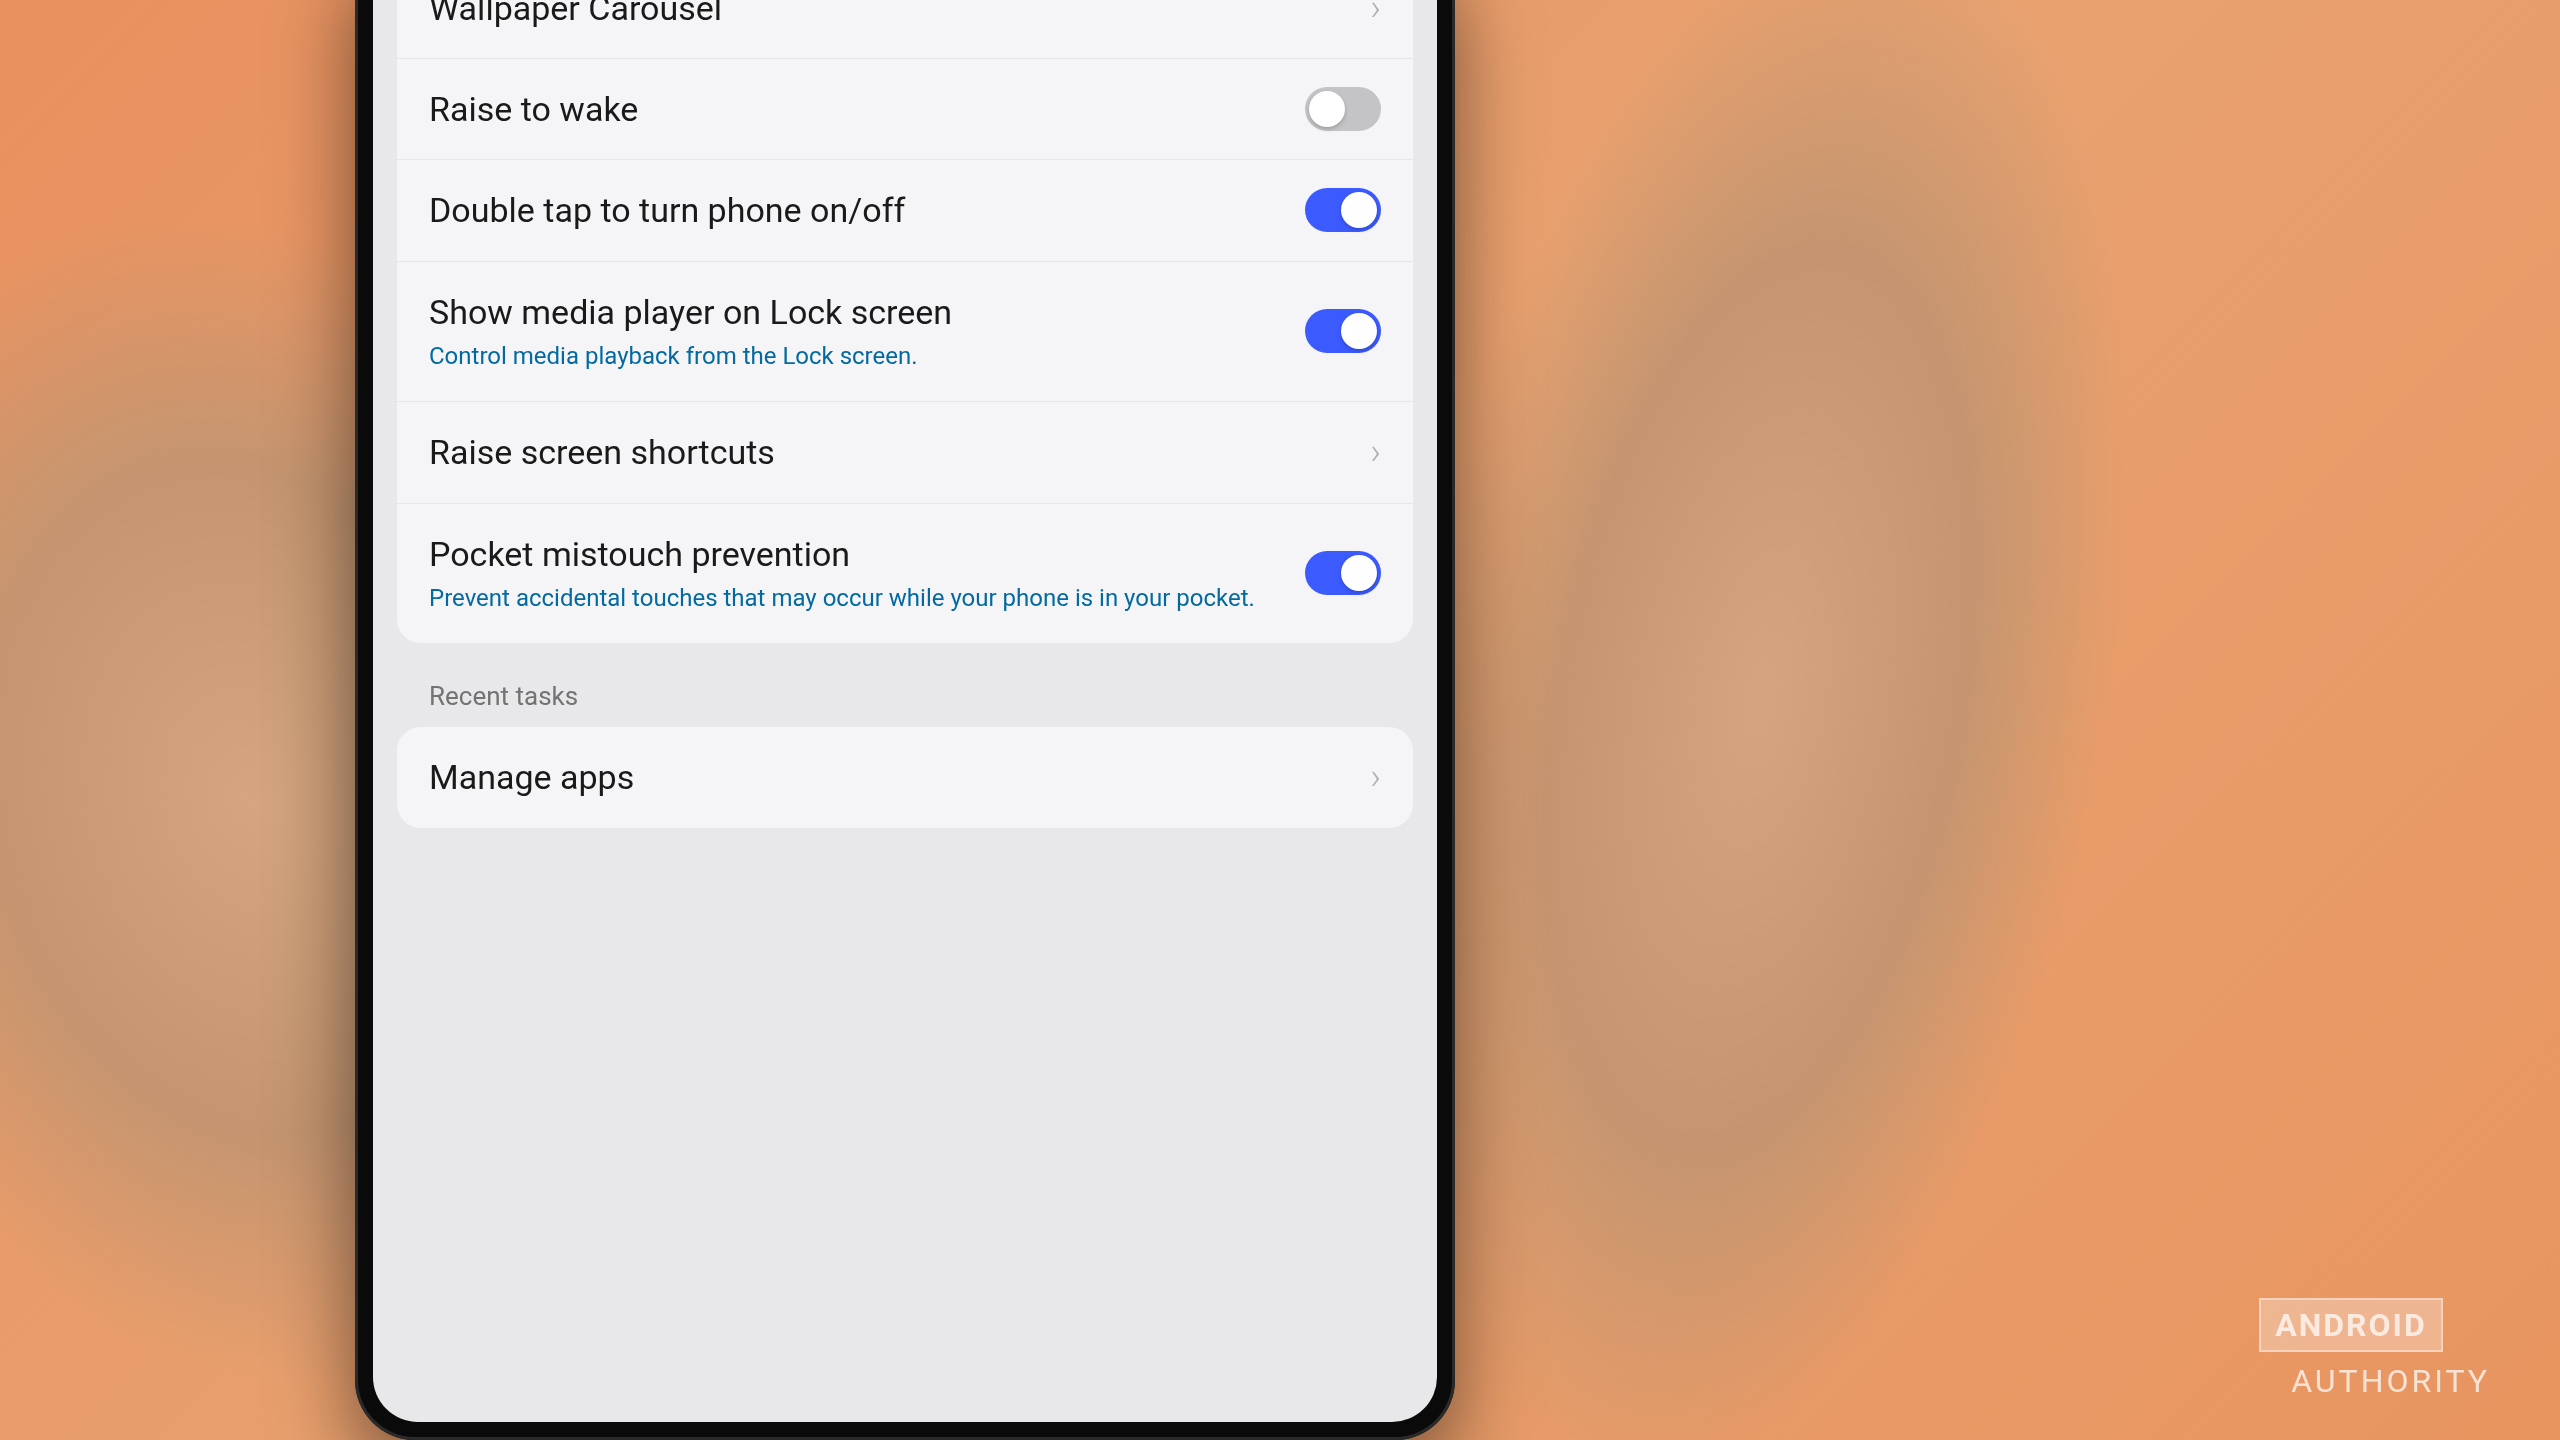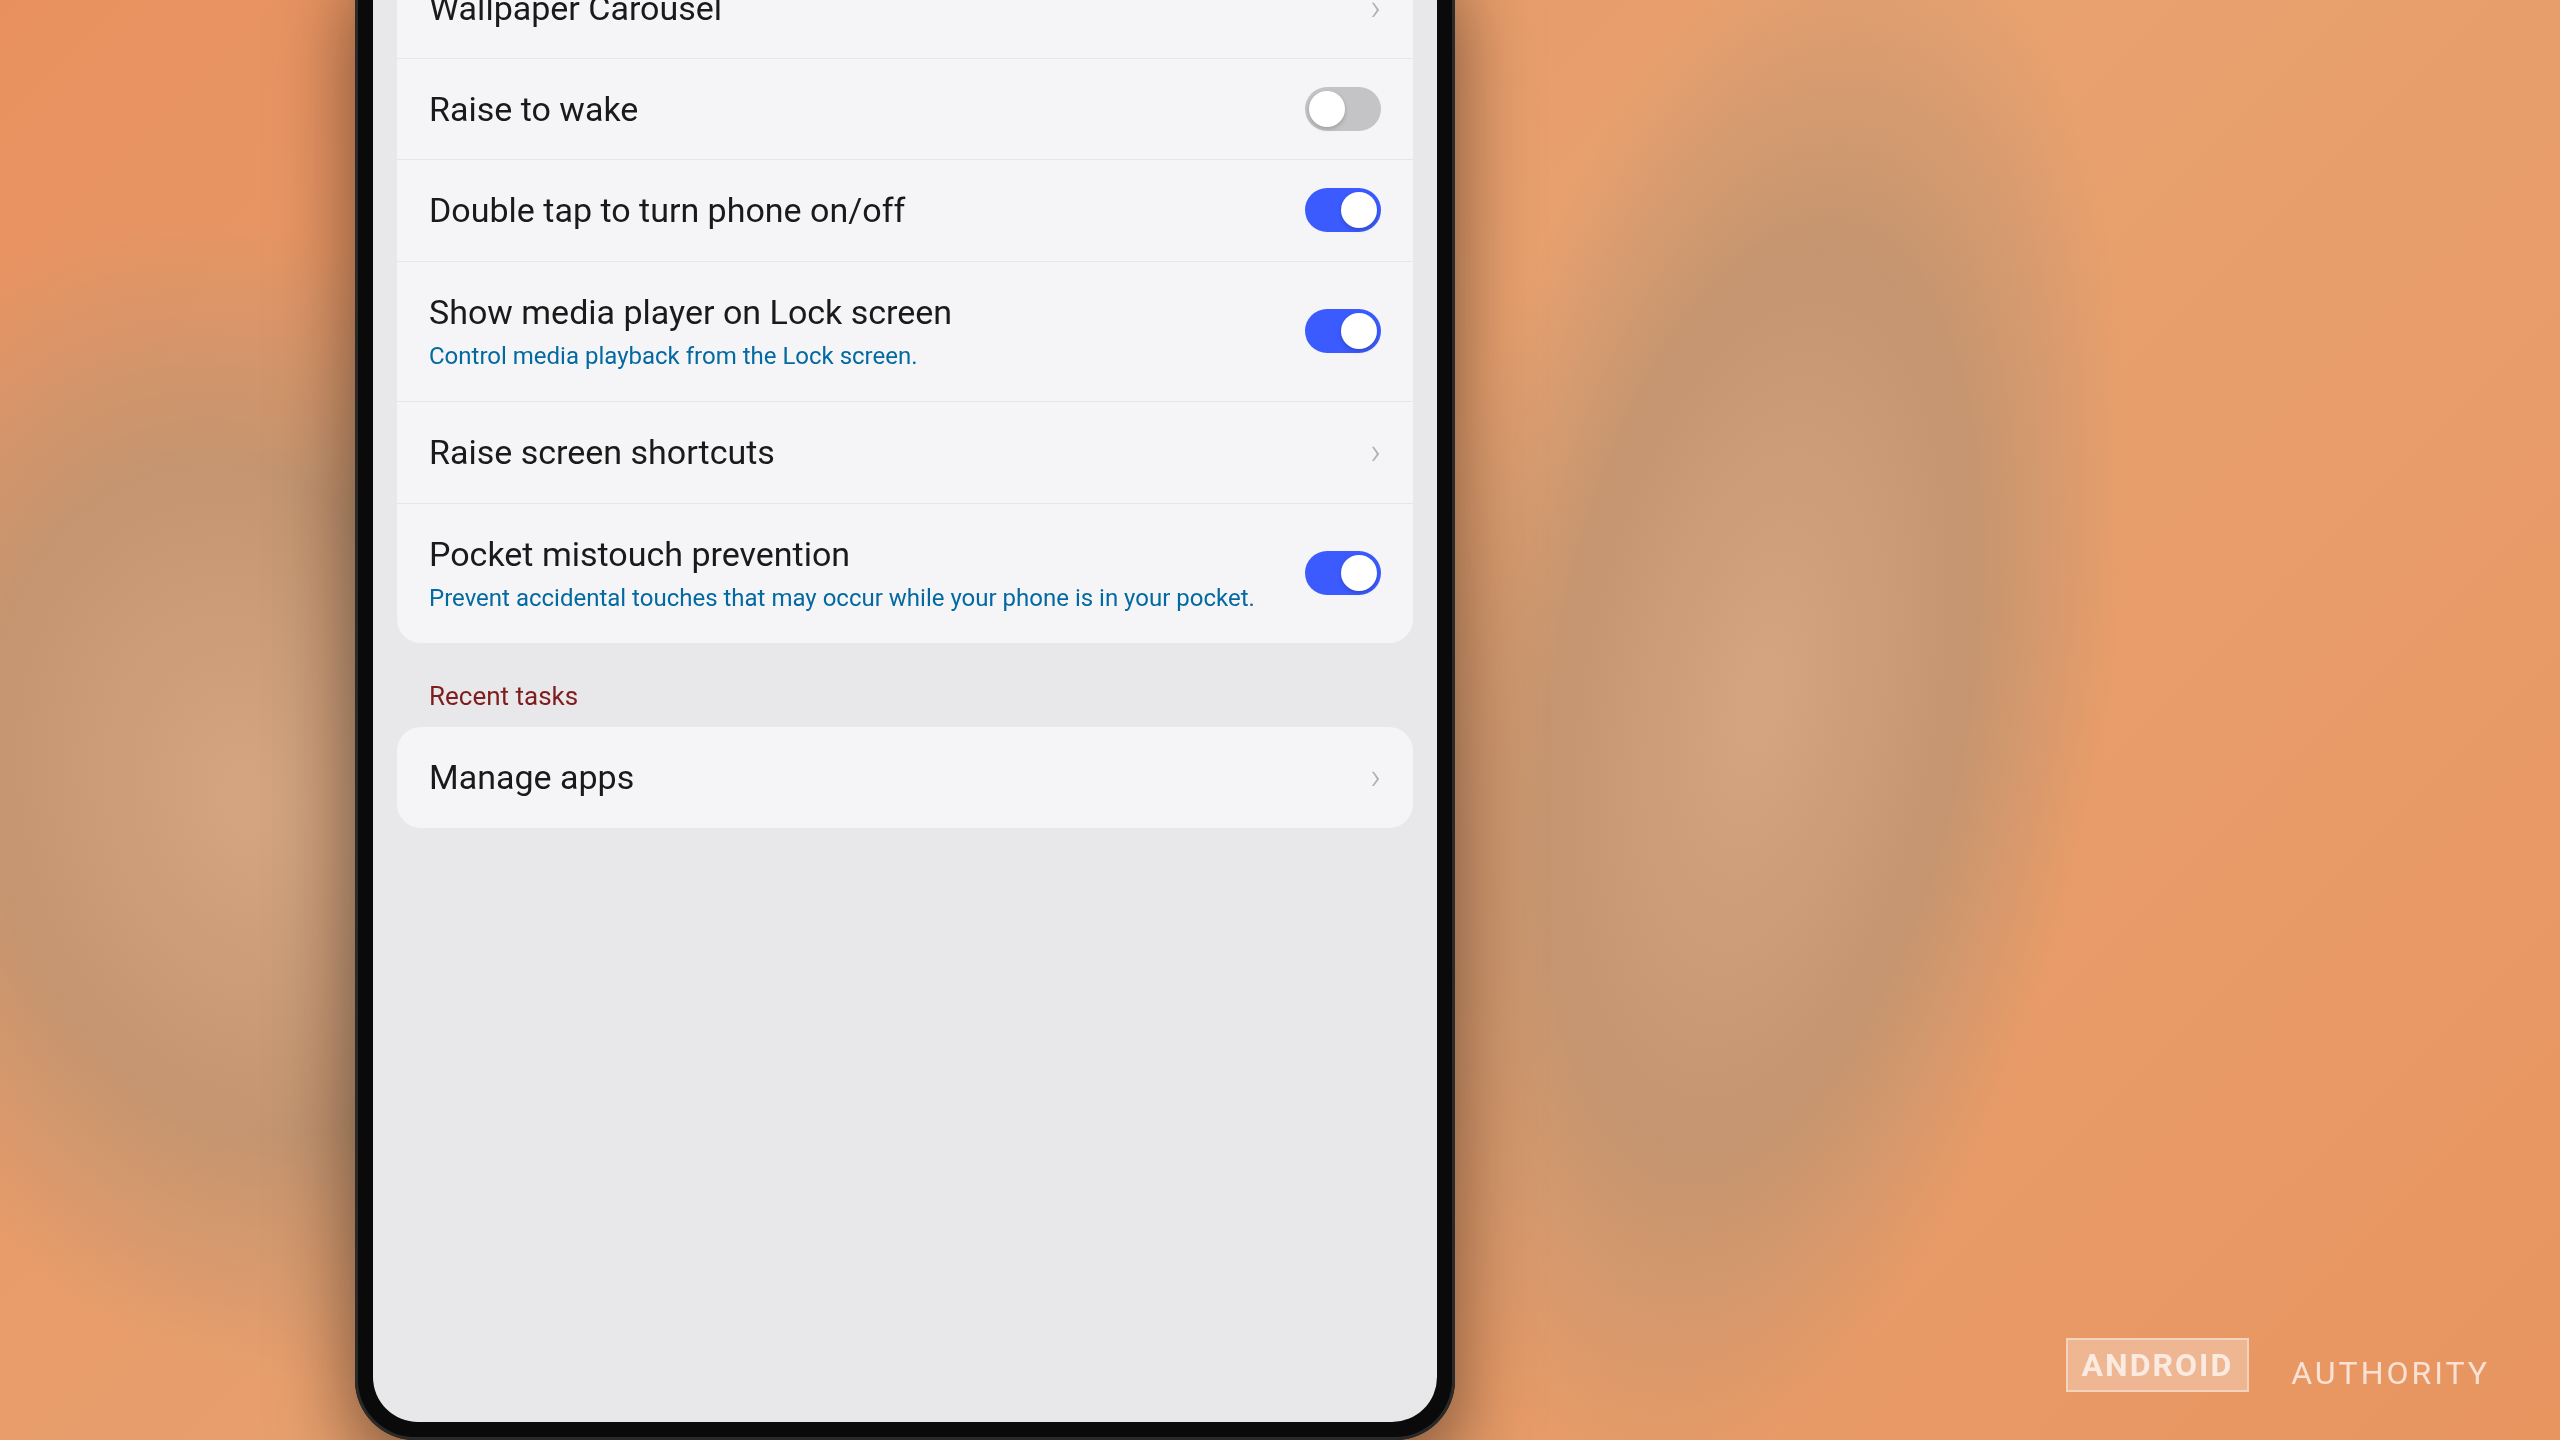--- a/index.html
+++ b/index.html
@@ -146,33 +146,34 @@
     .toggle-off .toggle-knob {
       left: 4px;
     }
 
     .toggle-on .toggle-knob {
       right: 4px;
     }
 
     .section-header {
       font-size: 26px;
-      color: #7f1d1d;
+      color: #737373;
       padding: 8px 56px 16px 56px;
       font-weight: 400;
     }
 
     .watermark {
       position: absolute;
-      bottom: 48px;
+      bottom: 40px;
       right: 70px;
       display: flex;
-      align-items: flex-end;
+      align-items: flex-start;
       gap: 10px;
       opacity: 0.85;
+      flex-direction: column;
     }
 
     .watermark-box {
       background: rgba(255,255,255,0.35);
       padding: 6px 14px;
       font-size: 32px;
       font-weight: 700;
       color: rgba(255,255,255,0.9);
       letter-spacing: 2px;
       border: 2px solid rgba(255,255,255,0.5);

